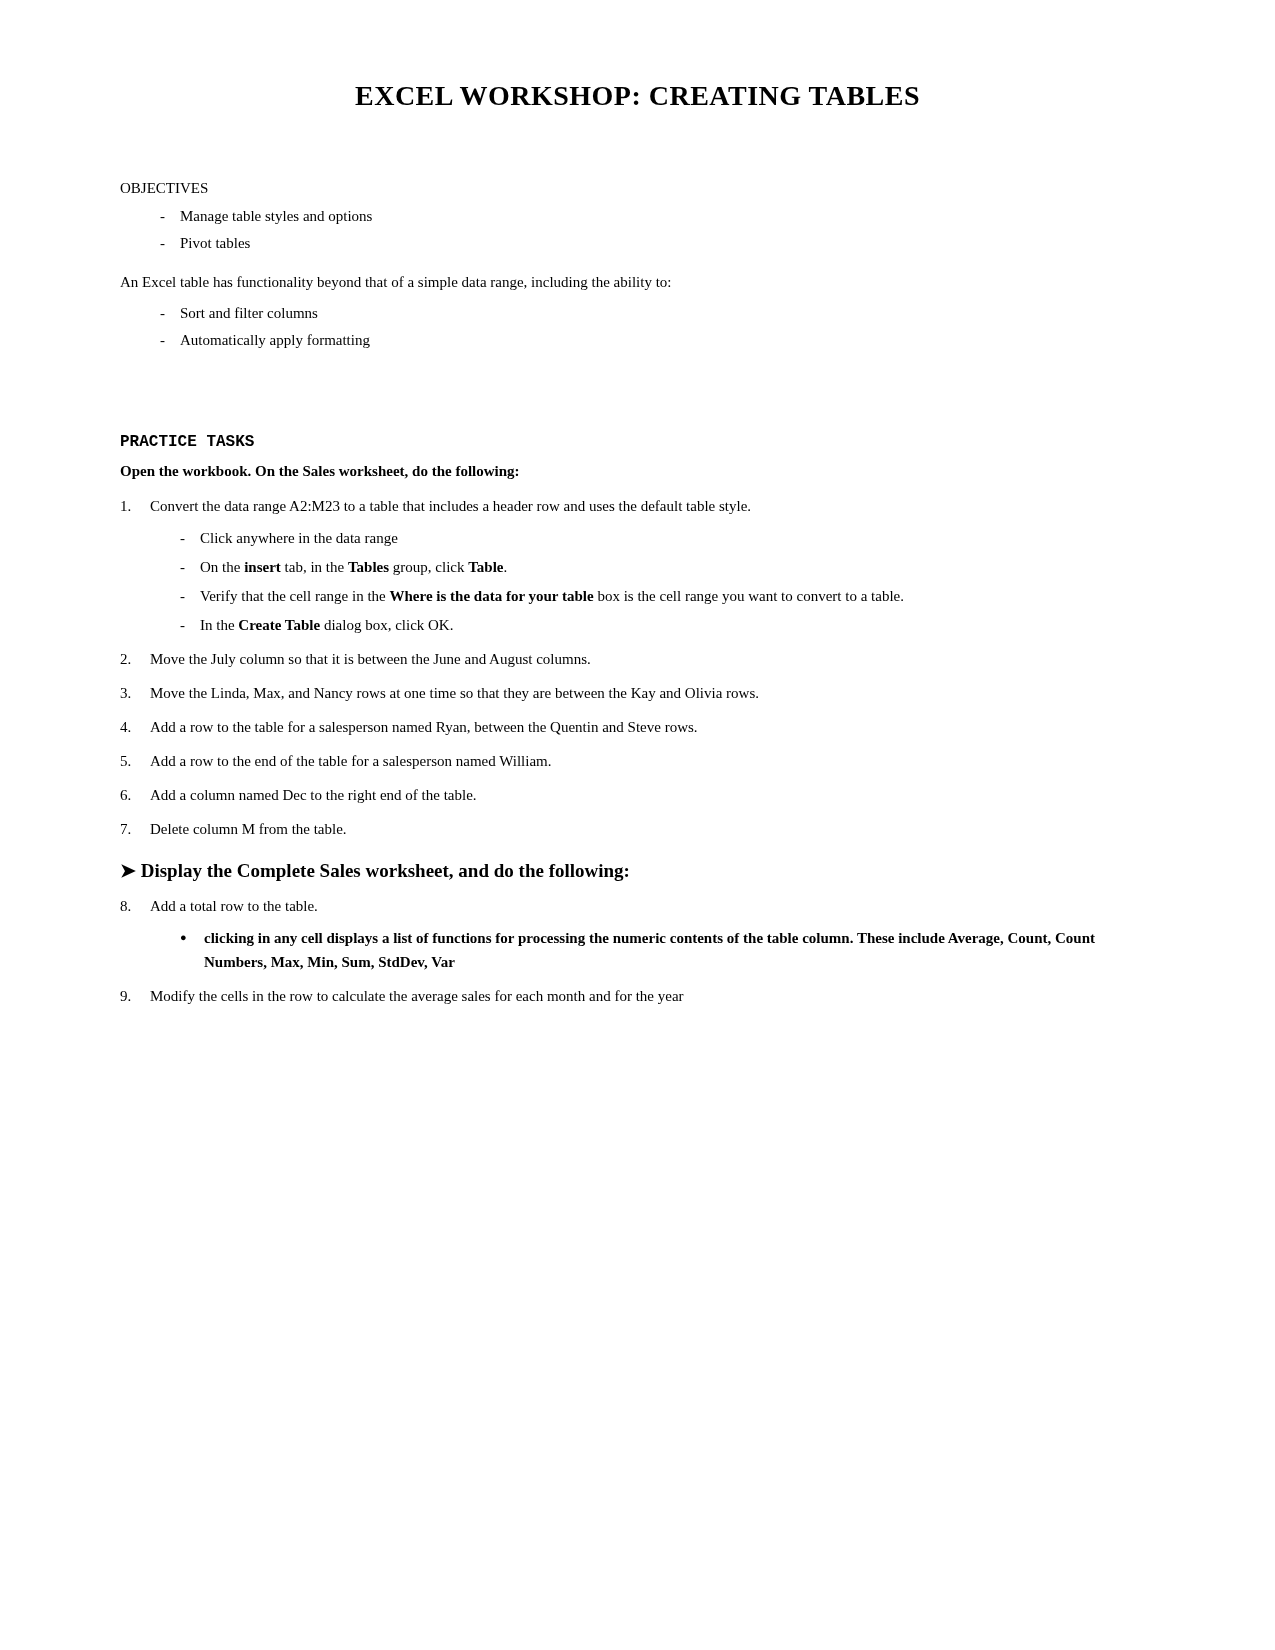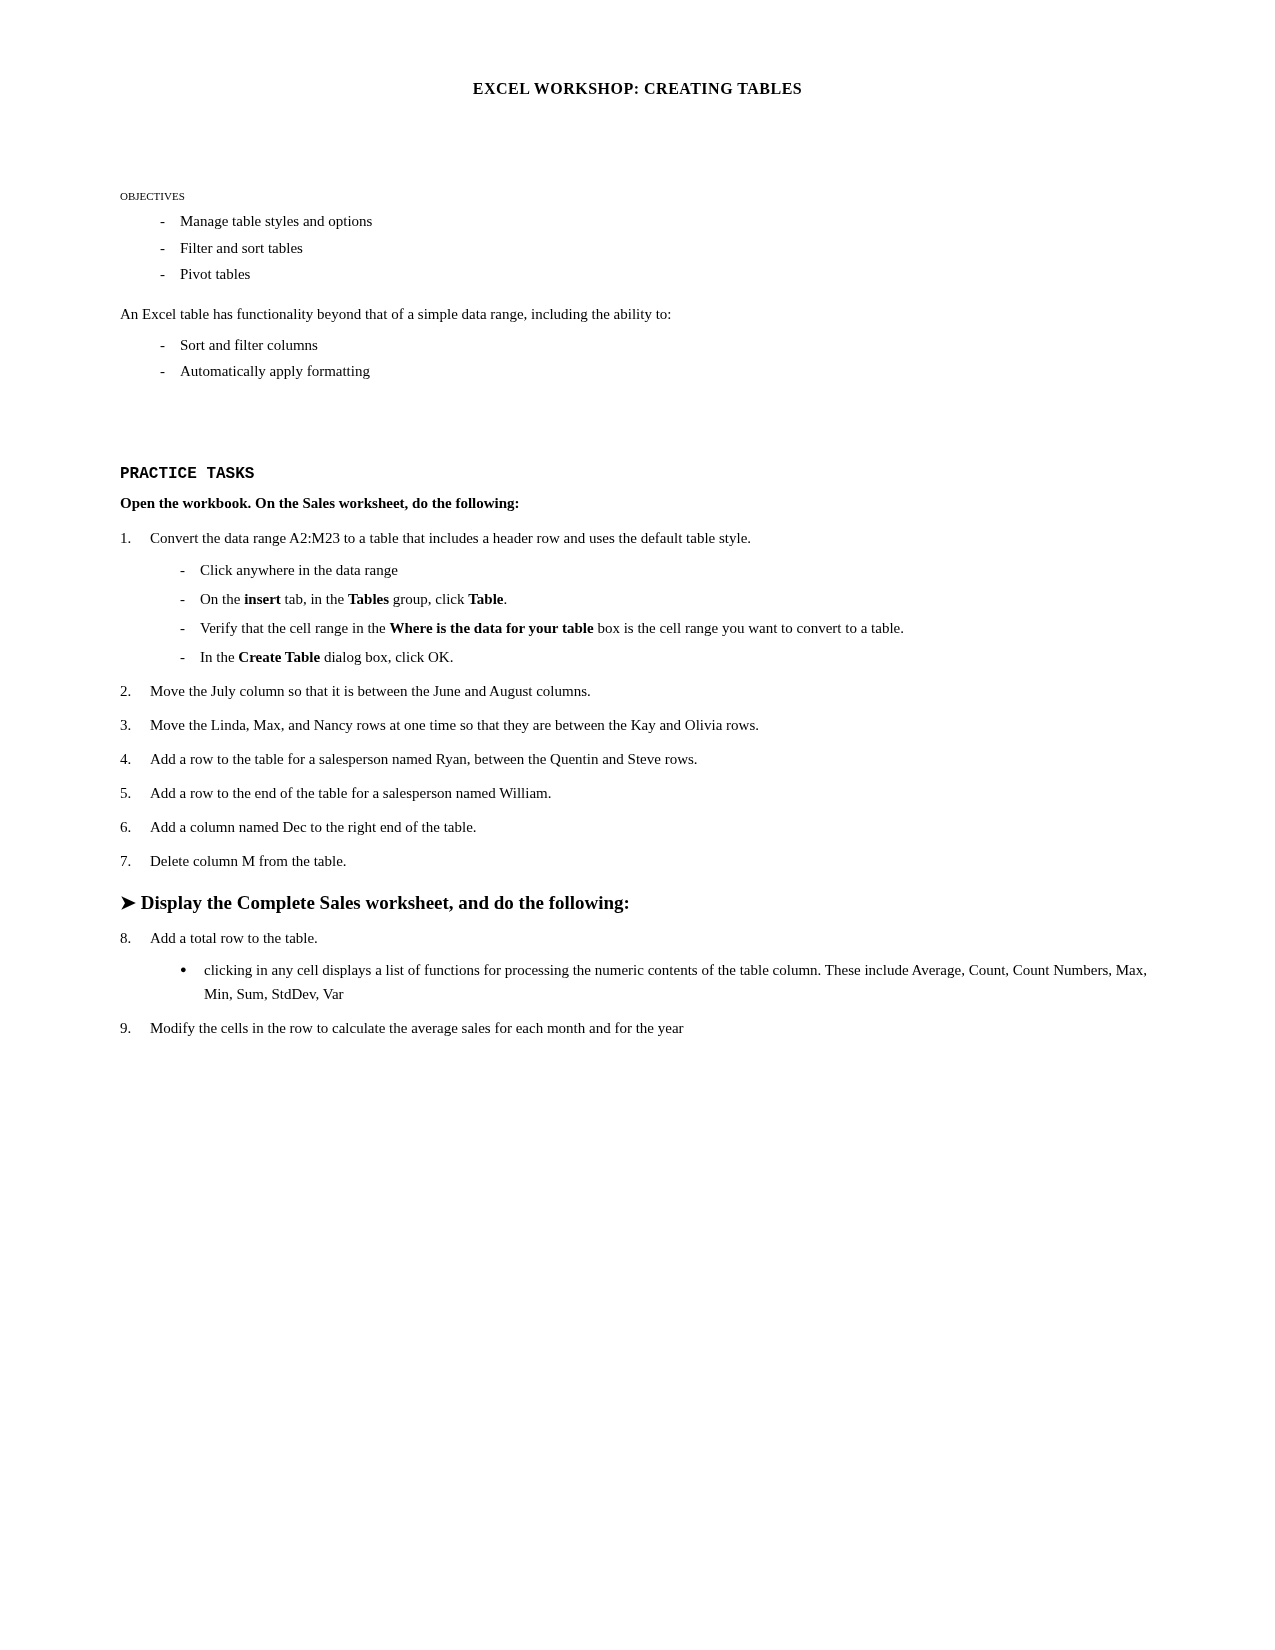--- a/index.html
+++ b/index.html
@@ -12,29 +12,29 @@
       font-family: "Times New Roman", Times, serif;
       font-size: 15px;
       color: #000;
       width: 1275px;
       min-height: 1650px;
       padding: 80px 120px;
     }
     .page-title {
       text-align: center;
       font-weight: bold;
-      font-size: 16px;
+      font-size: 28px;
       letter-spacing: 0.5px;
       margin-bottom: 40px;
     }
     .section-heading {
       font-weight: normal;
-      font-size: 11px;
+      font-size: 15px;
       margin-bottom: 8px;
-      margin-top: 32px;
+      margin-top: 8px;
     }
     .bullet-list {
       list-style: none;
       margin-left: 40px;
       margin-bottom: 12px;
     }
     .bullet-list li {
       position: relative;
       padding-left: 20px;
       margin-bottom: 4px;
@@ -89,20 +89,21 @@
     }
     .sub-bullet-list li::before {
       content: "-";
       position: absolute;
       left: 0;
     }
     .circle-bullet-list {
       list-style: none;
       margin-left: 30px;
       margin-top: 8px;
+      font-weight: bold;
     }
     .circle-bullet-list li {
       position: relative;
       padding-left: 24px;
       margin-bottom: 6px;
       line-height: 1.6;
     }
     .circle-bullet-list li::before {
       content: "●";
       position: absolute;
@@ -126,21 +127,20 @@
 <body>
 
 <h1 class="page-title">EXCEL WORKSHOP: CREATING TABLES</h1>
 
 <div class="spacer"></div>
 
 <p class="section-heading">OBJECTIVES</p>
 
 <ul class="bullet-list">
   <li>Manage table styles and options</li>
-  <li>Filter and sort tables</li>
   <li>Pivot tables</li>
 </ul>
 
 <p class="intro-para">An Excel table has functionality beyond that of a simple data range, including the ability to:</p>
 
 <ul class="bullet-list">
   <li>Sort and filter columns</li>
   <li>Automatically apply formatting</li>
 </ul>
 

